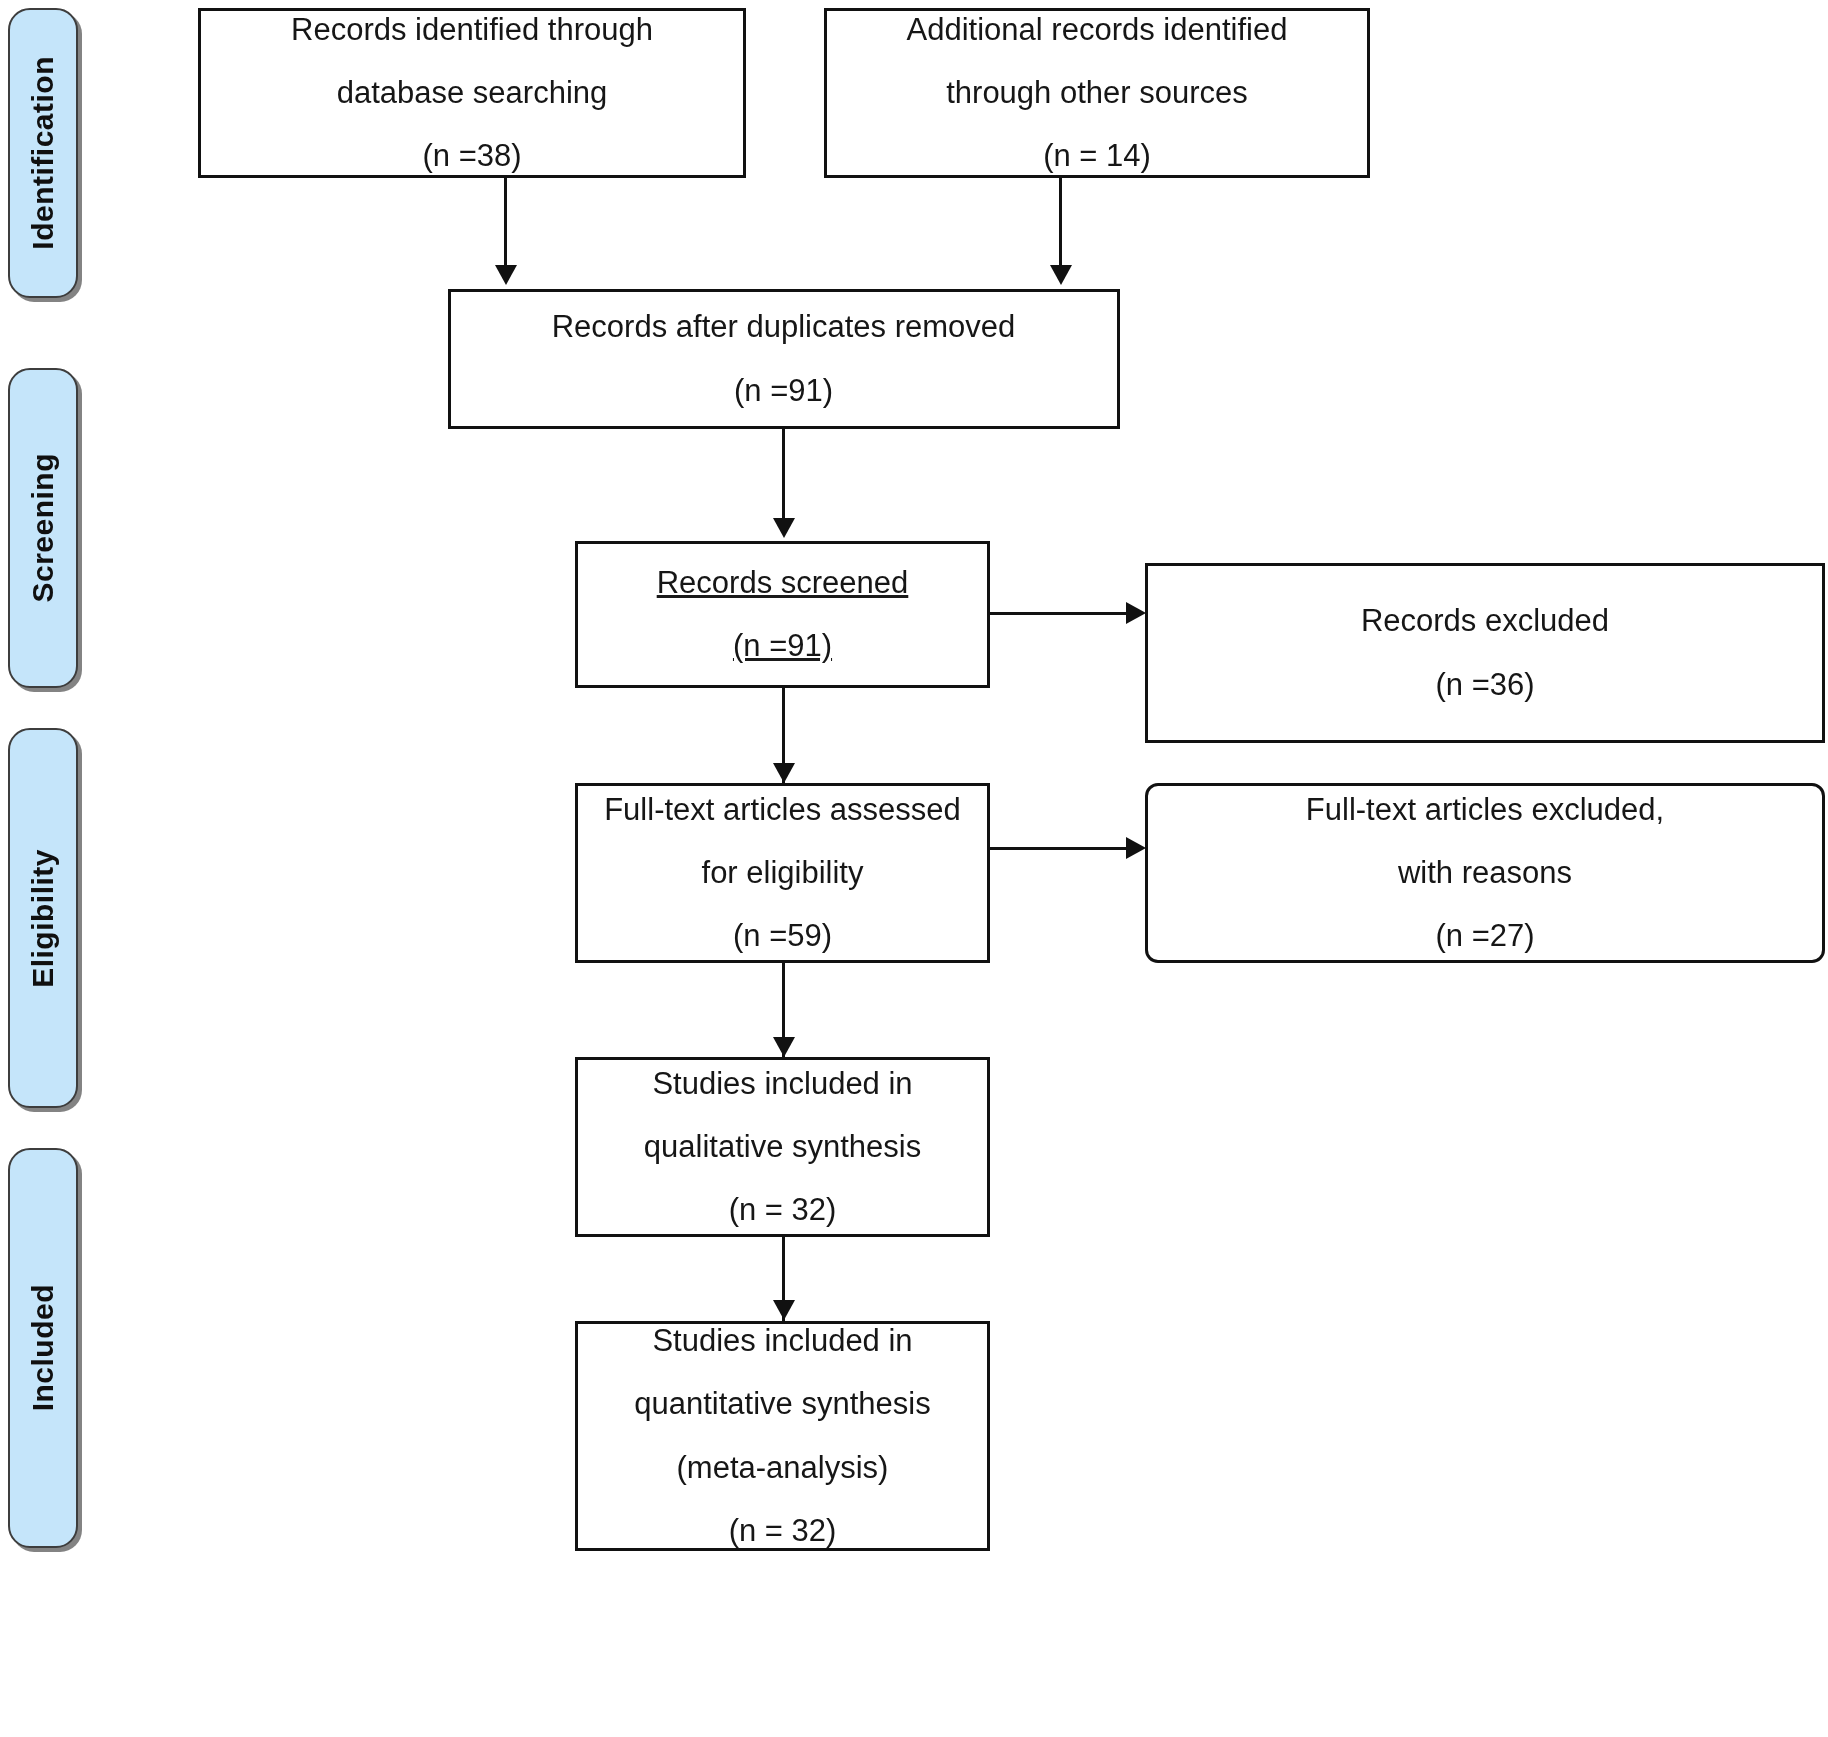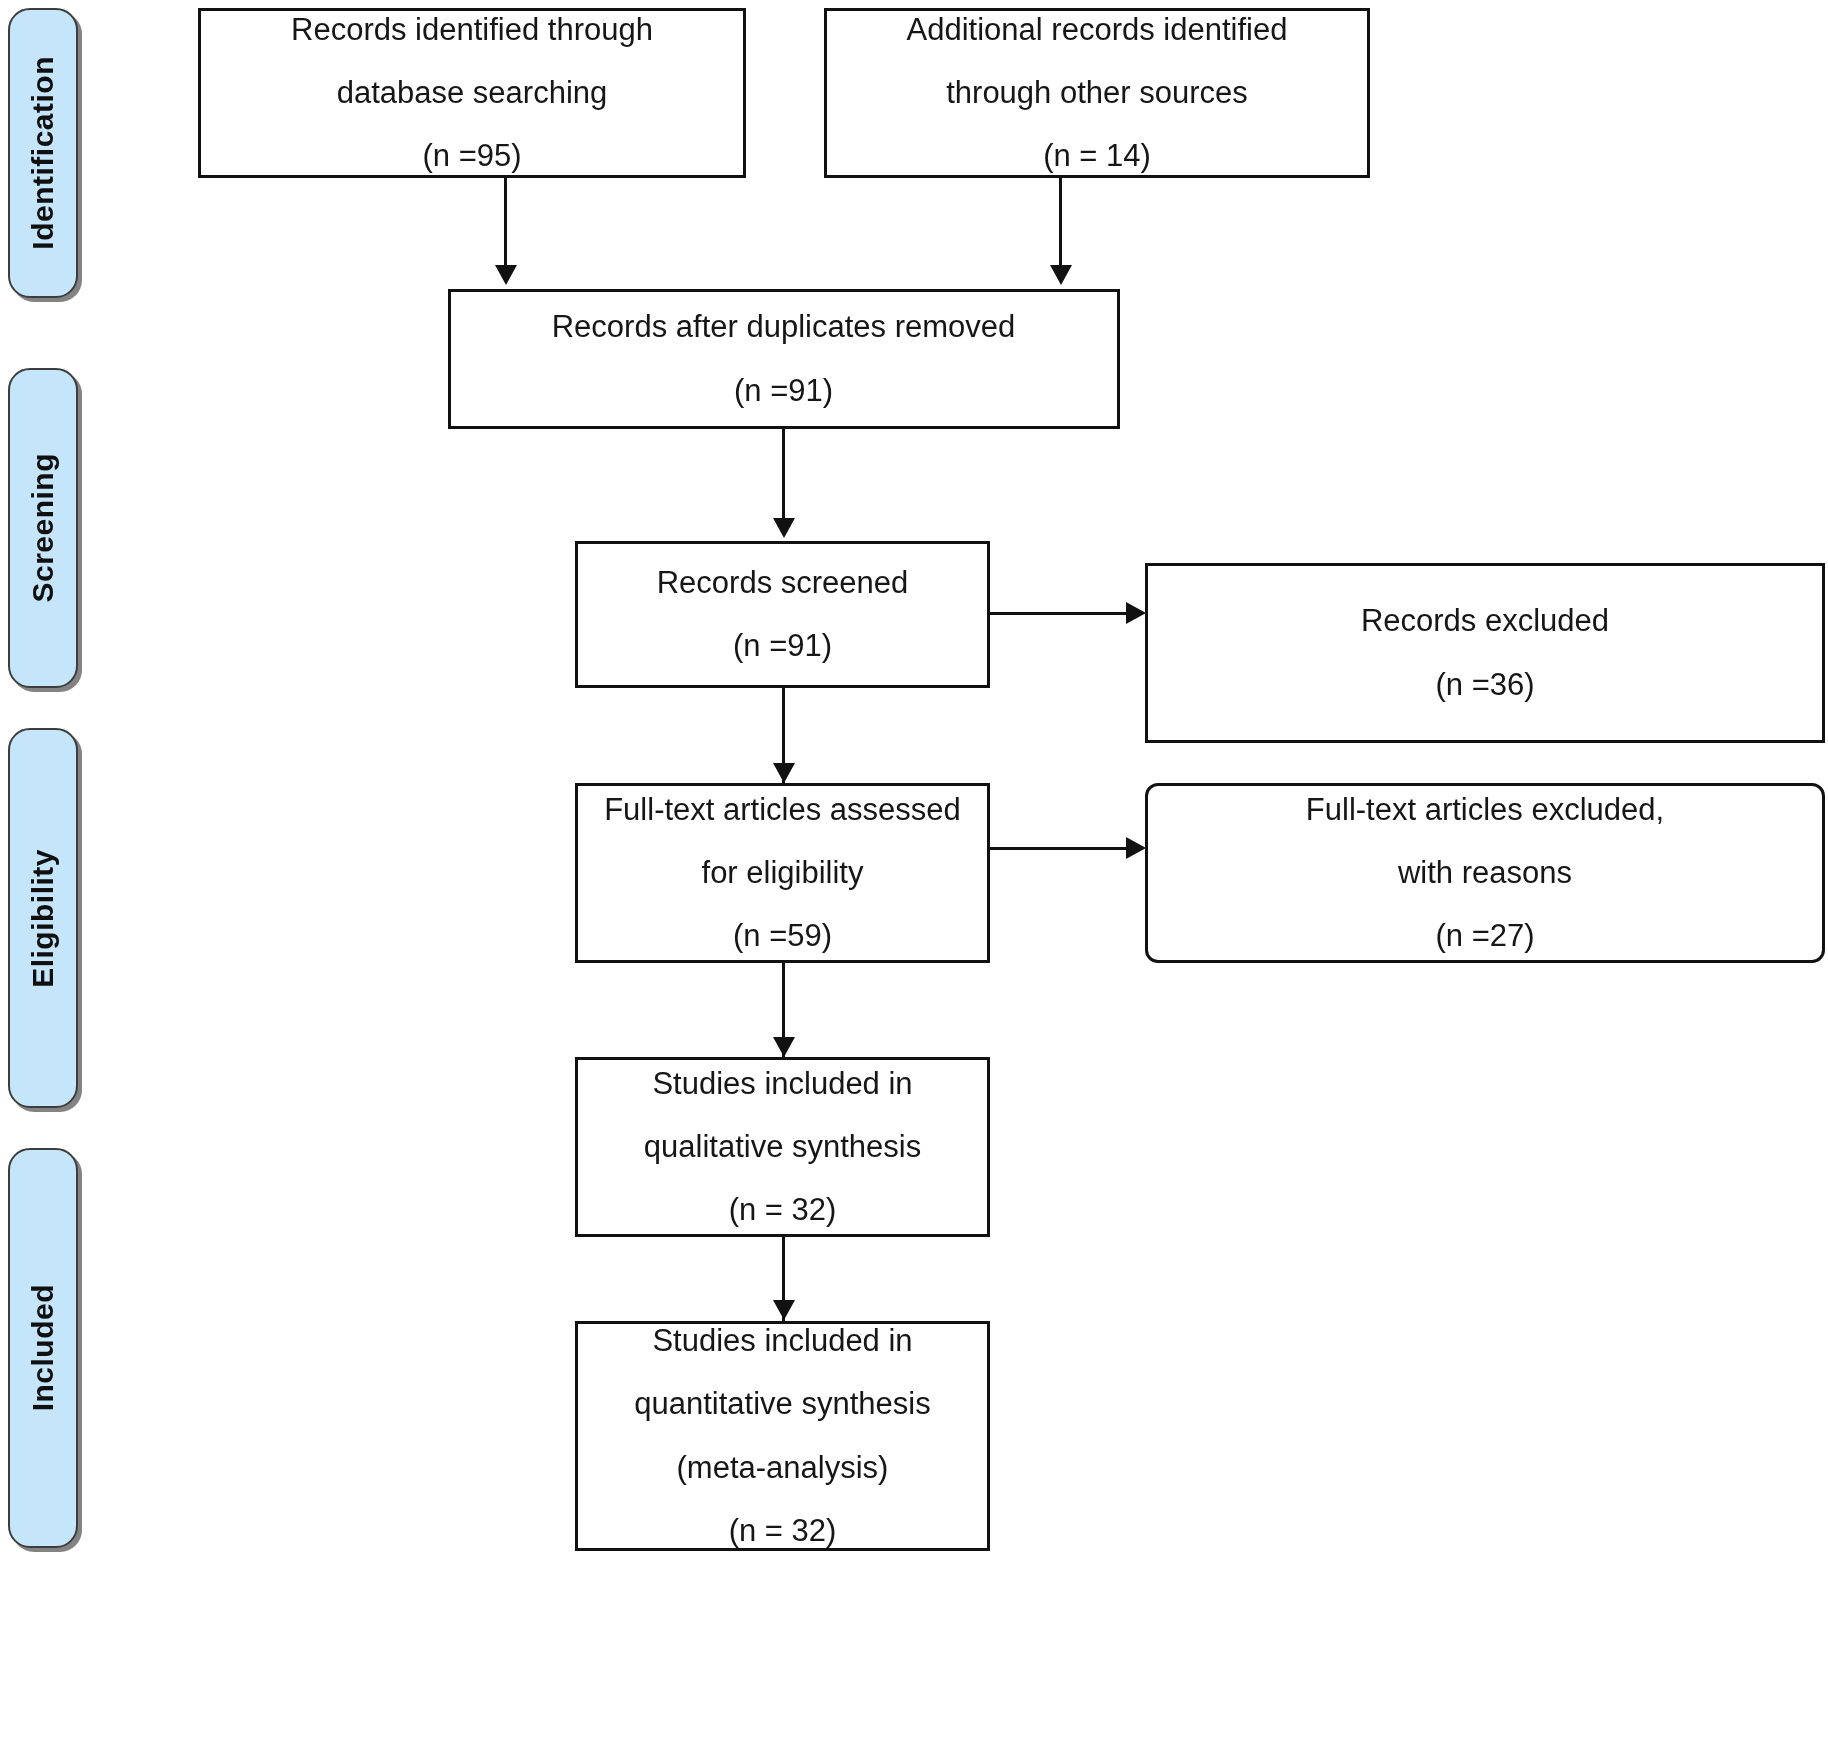--- a/index.html
+++ b/index.html
@@ -107,21 +107,21 @@
     <span class="stage-text">Eligibility</span>
   </div>
 
   <div class="stage-label" style="left:8px; top:1148px; width:70px; height:400px;">
     <span class="stage-text">Included</span>
   </div>
 
   <div class="flow-box" style="left:198px; top:8px; width:548px; height:170px;">
     <div class="line">Records identified through</div>
     <div class="line">database searching</div>
-    <div class="line">(n =95)</div>
+    <div class="line">(n =38)</div>
   </div>
 
   <div class="flow-box" style="left:824px; top:8px; width:546px; height:170px;">
     <div class="line">Additional records identified</div>
     <div class="line">through other sources</div>
     <div class="line">(n = 14)</div>
   </div>
 
   <div class="conn-v" style="left:504px; top:178px; height:90px;"></div>
   <div class="arrow-down" style="left:495px; top:265px;"></div>
@@ -130,21 +130,21 @@
   <div class="arrow-down" style="left:1050px; top:265px;"></div>
 
   <div class="flow-box" style="left:448px; top:289px; width:672px; height:140px;padding-left:13px;">
     <div class="line">Records after duplicates removed</div>
     <div class="line">(n =91)</div>
   </div>
 
   <div class="conn-v" style="left:782px; top:429px; height:92px;"></div>
   <div class="arrow-down" style="left:773px; top:518px;"></div>
 
-  <div class="flow-box" style="left:575px; top:541px; width:415px; height:147px;">
+  <div class="flow-box" style="left:575px; top:541px; width:415px; height:147px;text-decoration:underline;">
     <div class="line">Records screened</div>
     <div class="line">(n =91)</div>
   </div>
 
   <div class="flow-box" style="left:1145px; top:563px; width:680px; height:180px;">
     <div class="line">Records excluded</div>
     <div class="line">(n =36)</div>
   </div>
 
   <div class="conn-h" style="left:990px; top:612px; width:138px;"></div>

